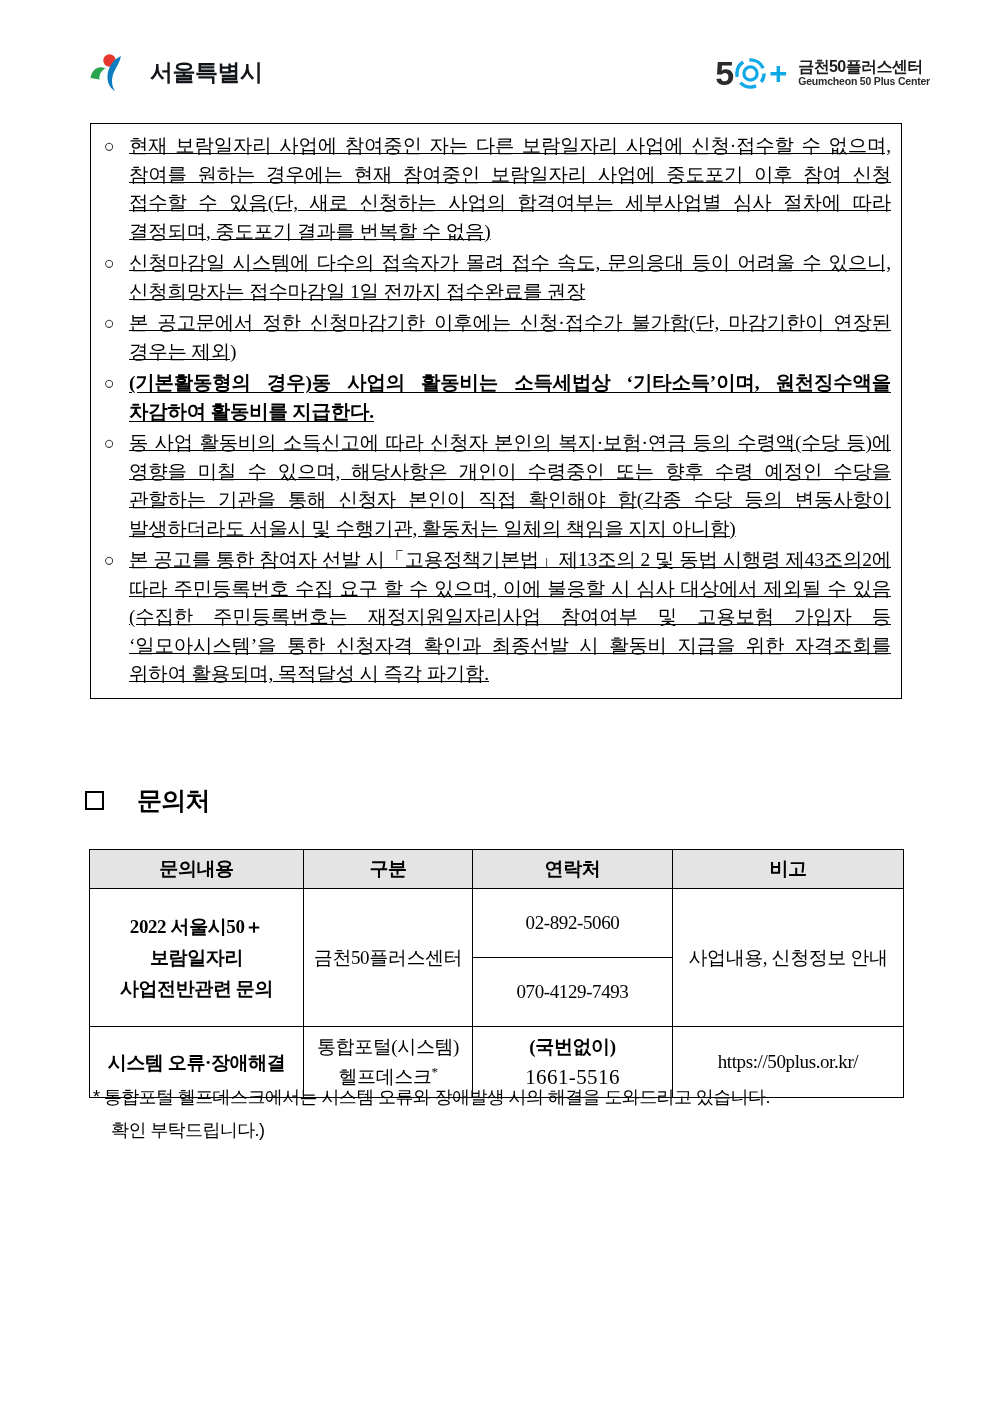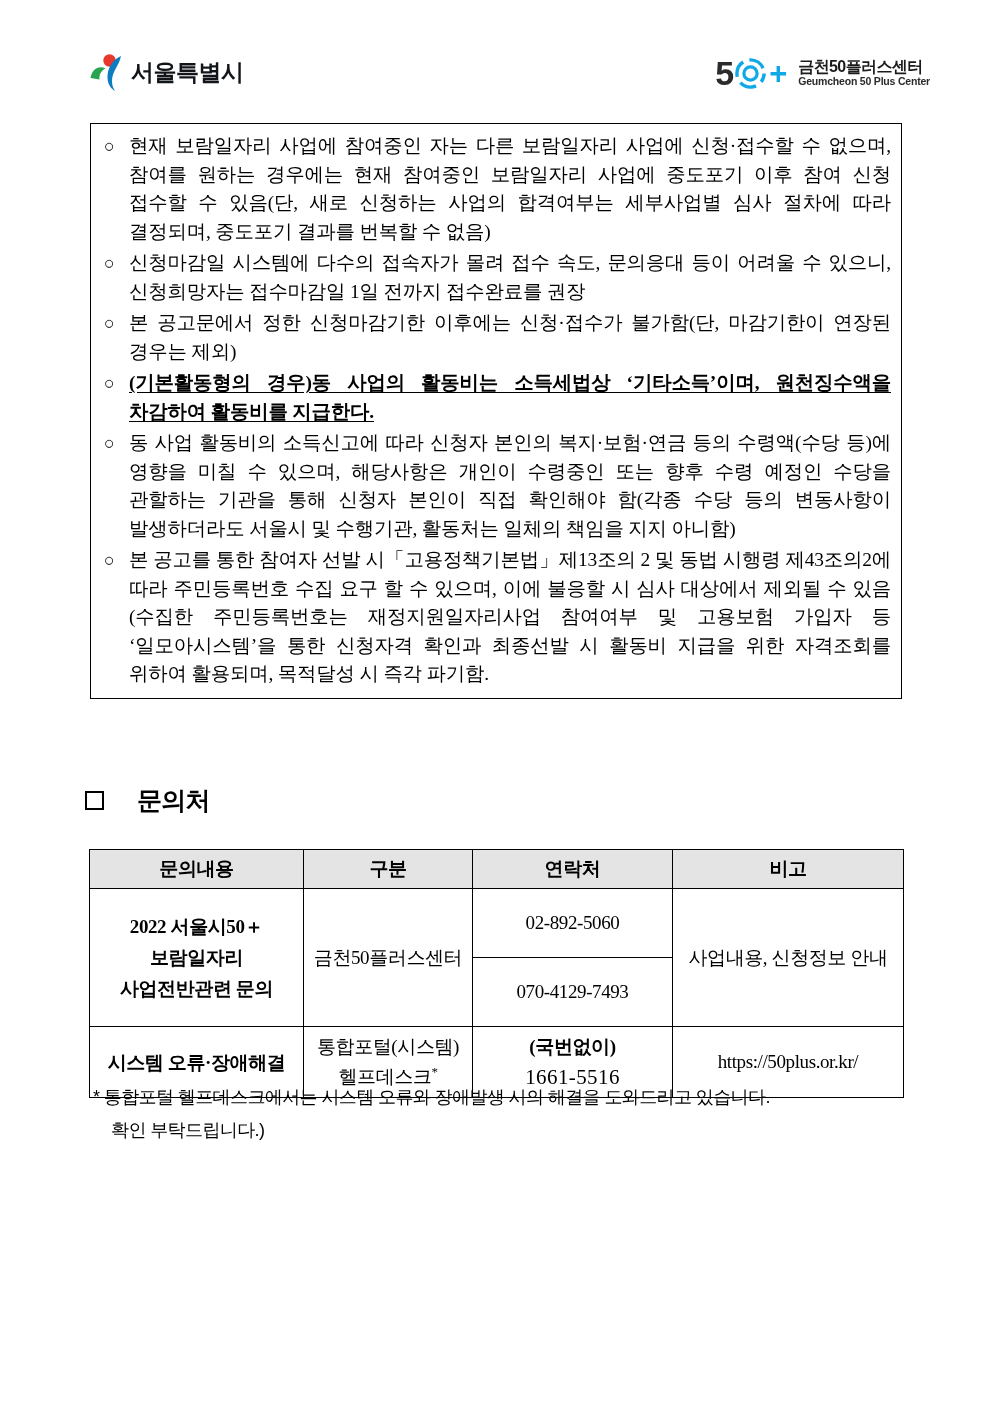--- a/index.html
+++ b/index.html
@@ -23,21 +23,21 @@
     left: 0;
     width: 992px;
     height: 58px;
   }
   .logo-seoul {
     position: absolute;
     left: 88px;
     top: 0;
     display: flex;
     align-items: center;
-    gap: 1px;
+    gap: 20px;
     text-align: center;
   }
   .seoul-mark {
     width: 42px;
     height: 40px;
     position: relative;
   }
   .seoul-text {
     font-family: "Liberation Sans", "DejaVu Sans", sans-serif;
     font-size: 23px;
@@ -128,20 +128,21 @@
     padding-left: 3px;
   }
   .bullet-text {
     flex: 1;
     font-size: 19.4px;
     line-height: 28.5px;
     text-align: justify;
     text-justify: inter-character;
     letter-spacing: -0.15px;
     word-break: keep-all;
+    text-decoration: underline;
   }
   .bullet-text.emph {
     font-weight: 700;
     text-decoration: underline;
     text-underline-offset: 2.5px;
   }
 
   
   .section-heading {
     position: absolute;

